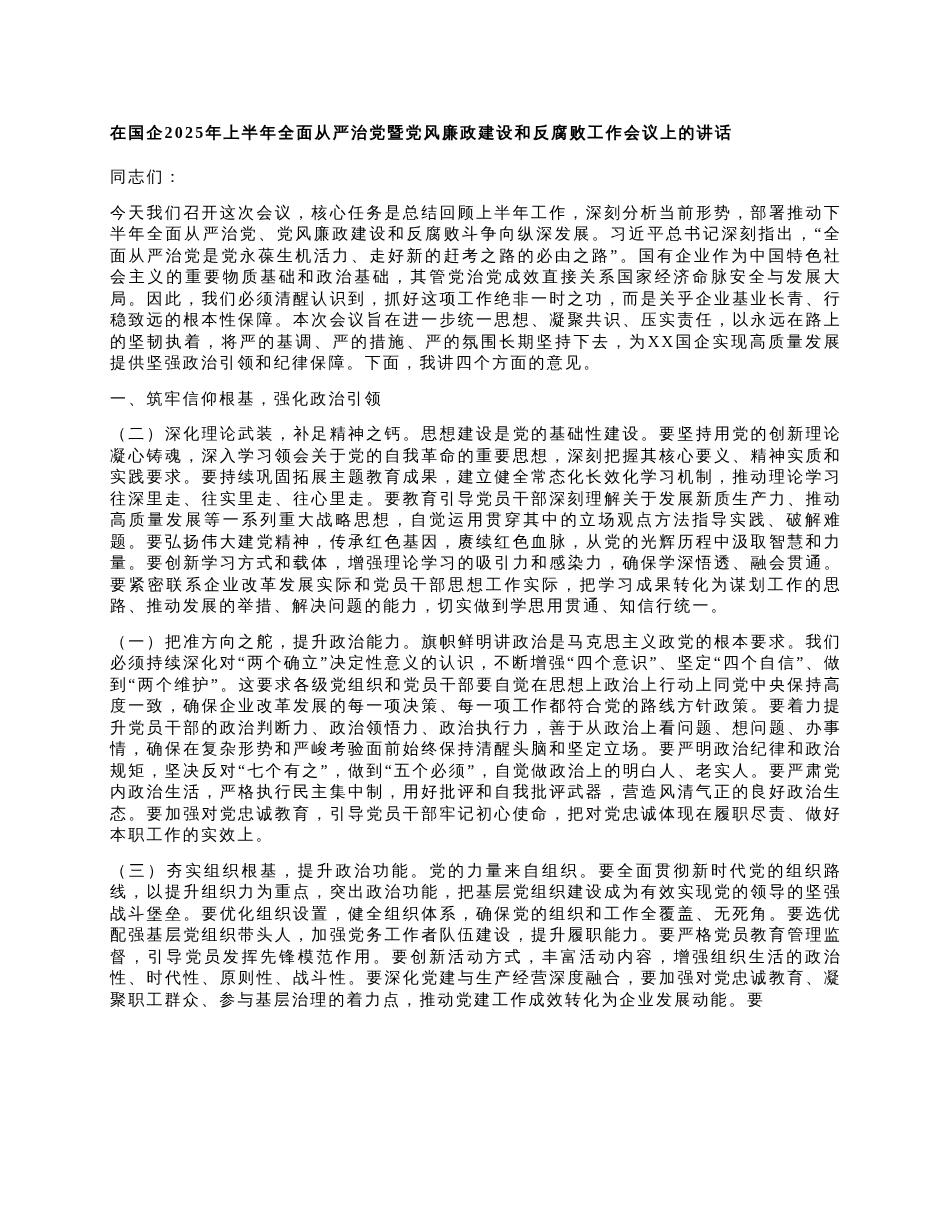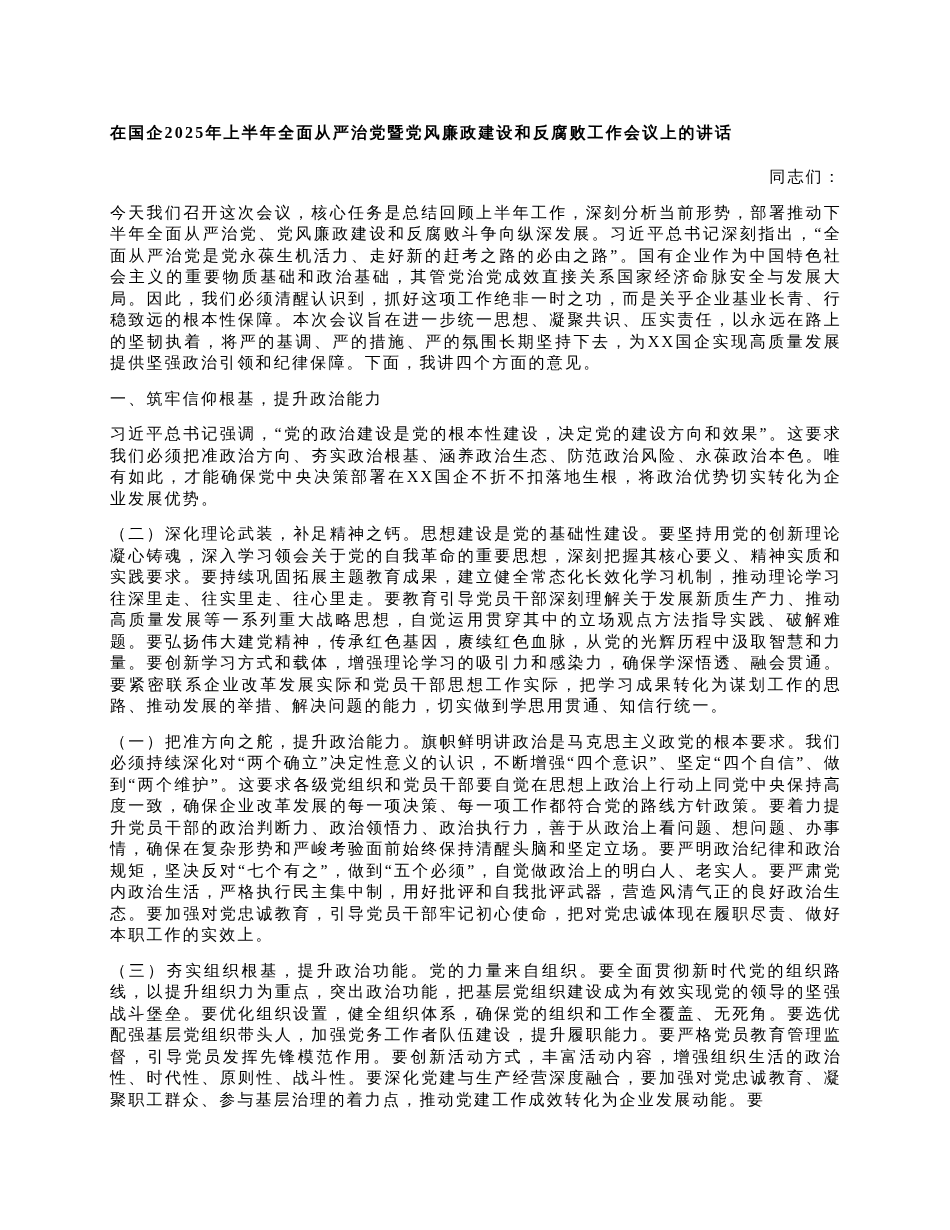--- a/index.html
+++ b/index.html
@@ -31,38 +31,37 @@
   .para {
     font-size: 16px;
     font-weight: normal;
     letter-spacing: 2.2px;
     line-height: 21.5px;
     margin: 0 0 14px 0;
     text-align: justify;
     text-justify: inter-ideograph;
   }
   .salutation {
-    text-align: right;
+    text-align: left;
   }
   .section-heading {
     text-align: left;
   }
 </style>
 </head>
 <body>
 
 <div class="page">
   <h1 class="doc-title">在国企2025年上半年全面从严治党暨党风廉政建设和反腐败工作会议上的讲话</h1>
 
   <p class="para salutation">同志们：</p>
 
   <p class="para">今天我们召开这次会议，核心任务是总结回顾上半年工作，深刻分析当前形势，部署推动下半年全面从严治党、党风廉政建设和反腐败斗争向纵深发展。习近平总书记深刻指出，“全面从严治党是党永葆生机活力、走好新的赶考之路的必由之路”。国有企业作为中国特色社会主义的重要物质基础和政治基础，其管党治党成效直接关系国家经济命脉安全与发展大局。因此，我们必须清醒认识到，抓好这项工作绝非一时之功，而是关乎企业基业长青、行稳致远的根本性保障。本次会议旨在进一步统一思想、凝聚共识、压实责任，以永远在路上的坚韧执着，将严的基调、严的措施、严的氛围长期坚持下去，为XX国企实现高质量发展提供坚强政治引领和纪律保障。下面，我讲四个方面的意见。</p>
 
-  <p class="para section-heading">一、筑牢信仰根基，提升政治能力</p>
+  <p class="para section-heading">一、筑牢信仰根基，强化政治引领</p>
 
-  <p class="para">习近平总书记强调，“党的政治建设是党的根本性建设，决定党的建设方向和效果”。这要求我们必须把准政治方向、夯实政治根基、涵养政治生态、防范政治风险、永葆政治本色。唯有如此，才能确保党中央决策部署在XX国企不折不扣落地生根，将政治优势切实转化为企业发展优势。</p>
 
   <p class="para">（二）深化理论武装，补足精神之钙。思想建设是党的基础性建设。要坚持用党的创新理论凝心铸魂，深入学习领会关于党的自我革命的重要思想，深刻把握其核心要义、精神实质和实践要求。要持续巩固拓展主题教育成果，建立健全常态化长效化学习机制，推动理论学习往深里走、往实里走、往心里走。要教育引导党员干部深刻理解关于发展新质生产力、推动高质量发展等一系列重大战略思想，自觉运用贯穿其中的立场观点方法指导实践、破解难题。要弘扬伟大建党精神，传承红色基因，赓续红色血脉，从党的光辉历程中汲取智慧和力量。要创新学习方式和载体，增强理论学习的吸引力和感染力，确保学深悟透、融会贯通。要紧密联系企业改革发展实际和党员干部思想工作实际，把学习成果转化为谋划工作的思路、推动发展的举措、解决问题的能力，切实做到学思用贯通、知信行统一。</p>
 
   <p class="para">（一）把准方向之舵，提升政治能力。旗帜鲜明讲政治是马克思主义政党的根本要求。我们必须持续深化对“两个确立”决定性意义的认识，不断增强“四个意识”、坚定“四个自信”、做到“两个维护”。这要求各级党组织和党员干部要自觉在思想上政治上行动上同党中央保持高度一致，确保企业改革发展的每一项决策、每一项工作都符合党的路线方针政策。要着力提升党员干部的政治判断力、政治领悟力、政治执行力，善于从政治上看问题、想问题、办事情，确保在复杂形势和严峻考验面前始终保持清醒头脑和坚定立场。要严明政治纪律和政治规矩，坚决反对“七个有之”，做到“五个必须”，自觉做政治上的明白人、老实人。要严肃党内政治生活，严格执行民主集中制，用好批评和自我批评武器，营造风清气正的良好政治生态。要加强对党忠诚教育，引导党员干部牢记初心使命，把对党忠诚体现在履职尽责、做好本职工作的实效上。</p>
 
   <p class="para">（三）夯实组织根基，提升政治功能。党的力量来自组织。要全面贯彻新时代党的组织路线，以提升组织力为重点，突出政治功能，把基层党组织建设成为有效实现党的领导的坚强战斗堡垒。要优化组织设置，健全组织体系，确保党的组织和工作全覆盖、无死角。要选优配强基层党组织带头人，加强党务工作者队伍建设，提升履职能力。要严格党员教育管理监督，引导党员发挥先锋模范作用。要创新活动方式，丰富活动内容，增强组织生活的政治性、时代性、原则性、战斗性。要深化党建与生产经营深度融合，要加强对党忠诚教育、凝聚职工群众、参与基层治理的着力点，推动党建工作成效转化为企业发展动能。要</p>
 </div>
 
 </body></html>

